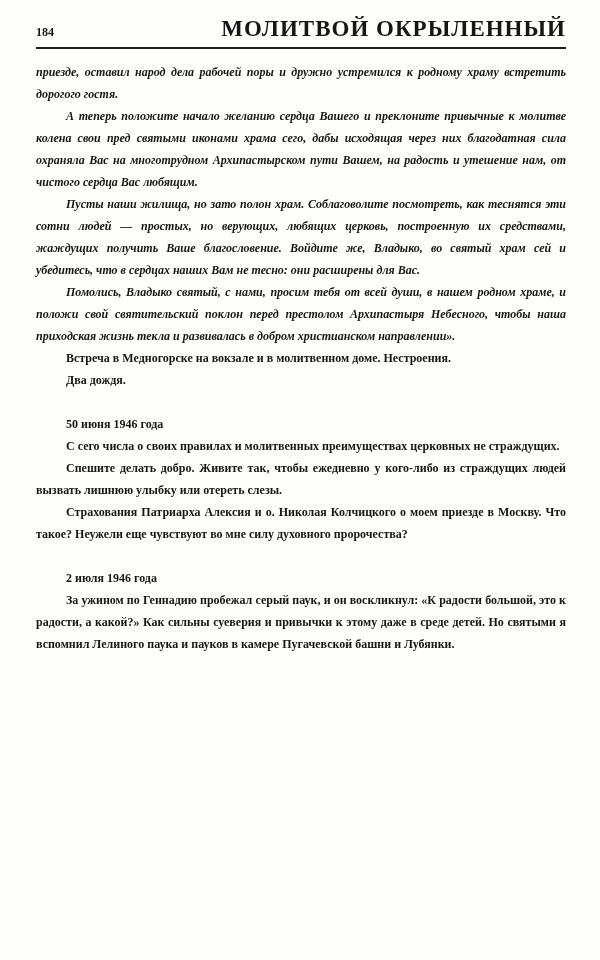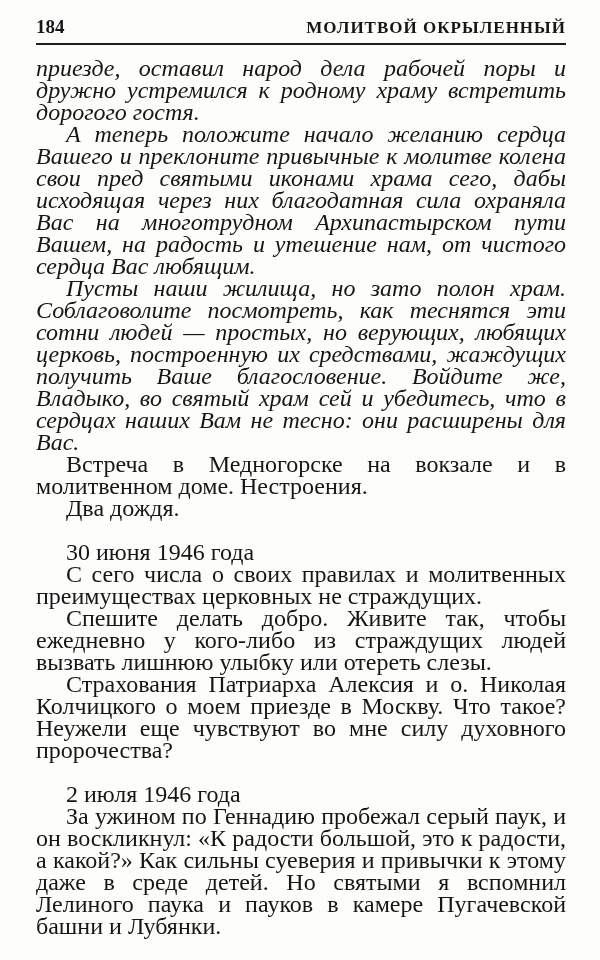--- a/index.html
+++ b/index.html
@@ -18,38 +18,38 @@
     font-family: "Liberation Serif", "DejaVu Serif", serif;
     color: #161616;
     overflow: hidden;
   }
   .header {
     display: flex;
     justify-content: space-between;
     align-items: baseline;
   }
   .page-num {
-    font-size: 19px;
+    font-size: 12px;
     font-weight: 700;
   }
   .running-title {
-    font-size: 17px;
+    font-size: 23px;
     font-weight: 700;
     letter-spacing: 1px;
   }
   .rule {
     border: none;
     border-top: 2px solid #1d1d1d;
     margin: 5px 0 12px 0;
   }
   .body-text p {
     margin: 0;
-    font-size: 24px;
+    font-size: 12px;
     line-height: 22px;
-    font-weight: 400;
+    font-weight: 700;
     text-align: justify;
     text-indent: 30px;
     hyphens: auto;
     -webkit-hyphens: auto;
   }
   .body-text p.italic { font-style: italic; }
   .body-text p.no-indent { text-indent: 0; }
   .body-text p.space-before { margin-top: 22px; }
 </style>
 </head>
@@ -58,22 +58,23 @@
 <div class="page">
   <div class="header">
     <span class="page-num">184</span>
     <span class="running-title">МОЛИТВОЙ ОКРЫЛЕННЫЙ</span>
   </div>
   <hr class="rule">
   <div class="body-text">
       <p class="italic no-indent">приезде, оставил народ дела рабочей поры и дружно устремился к родному храму встретить дорогого гостя.</p>
       <p class="italic">А теперь положите начало желанию сердца Вашего и преклоните привычные к молитве колена свои пред святыми иконами храма сего, дабы исходящая через них благодатная сила охраняла Вас на многотрудном Архипастырском пути Вашем, на радость и утешение нам, от чистого сердца Вас любящим.</p>
       <p class="italic">Пусты наши жилища, но зато полон храм. Соблаговолите посмотреть, как теснятся эти сотни людей — простых, но верующих, любящих церковь, построенную их средствами, жаждущих получить Ваше благословение. Войдите же, Владыко, во святый храм сей и убедитесь, что в сердцах наших Вам не тесно: они расширены для Вас.</p>
+      <p class="italic">Помолись, Владыко святый, с нами, просим тебя от всей души, в нашем родном храме, и положи свой святительский поклон перед престолом Архипастыря Небесного, чтобы наша приходская жизнь текла и развивалась в добром христианском направлении».</p>
       <p class="">Встреча в Медногорске на вокзале и в молитвенном доме. Нестроения.</p>
       <p class="">Два дождя.</p>
-      <p class="space-before">30 июня 1946 года</p>
+      <p class="space-before">50 июня 1946 года</p>
       <p class="">С сего числа о своих правилах и молитвенных преимуществах церковных не страждущих.</p>
       <p class="">Спешите делать добро. Живите так, чтобы ежедневно у кого-либо из страждущих людей вызвать лишнюю улыбку или отереть слезы.</p>
       <p class="">Страхования Патриарха Алексия и о. Николая Колчицкого о моем приезде в Москву. Что такое? Неужели еще чувствуют во мне силу духовного пророчества?</p>
       <p class="space-before">2 июля 1946 года</p>
       <p class="">За ужином по Геннадию пробежал серый паук, и он воскликнул: «К радости большой, это к радости, а какой?» Как сильны суеверия и привычки к этому даже в среде детей. Но святыми я вспомнил Лелиного паука и пауков в камере Пугачевской башни и Лубянки.</p>
     </div>
 </div>
 
 </body></html>

